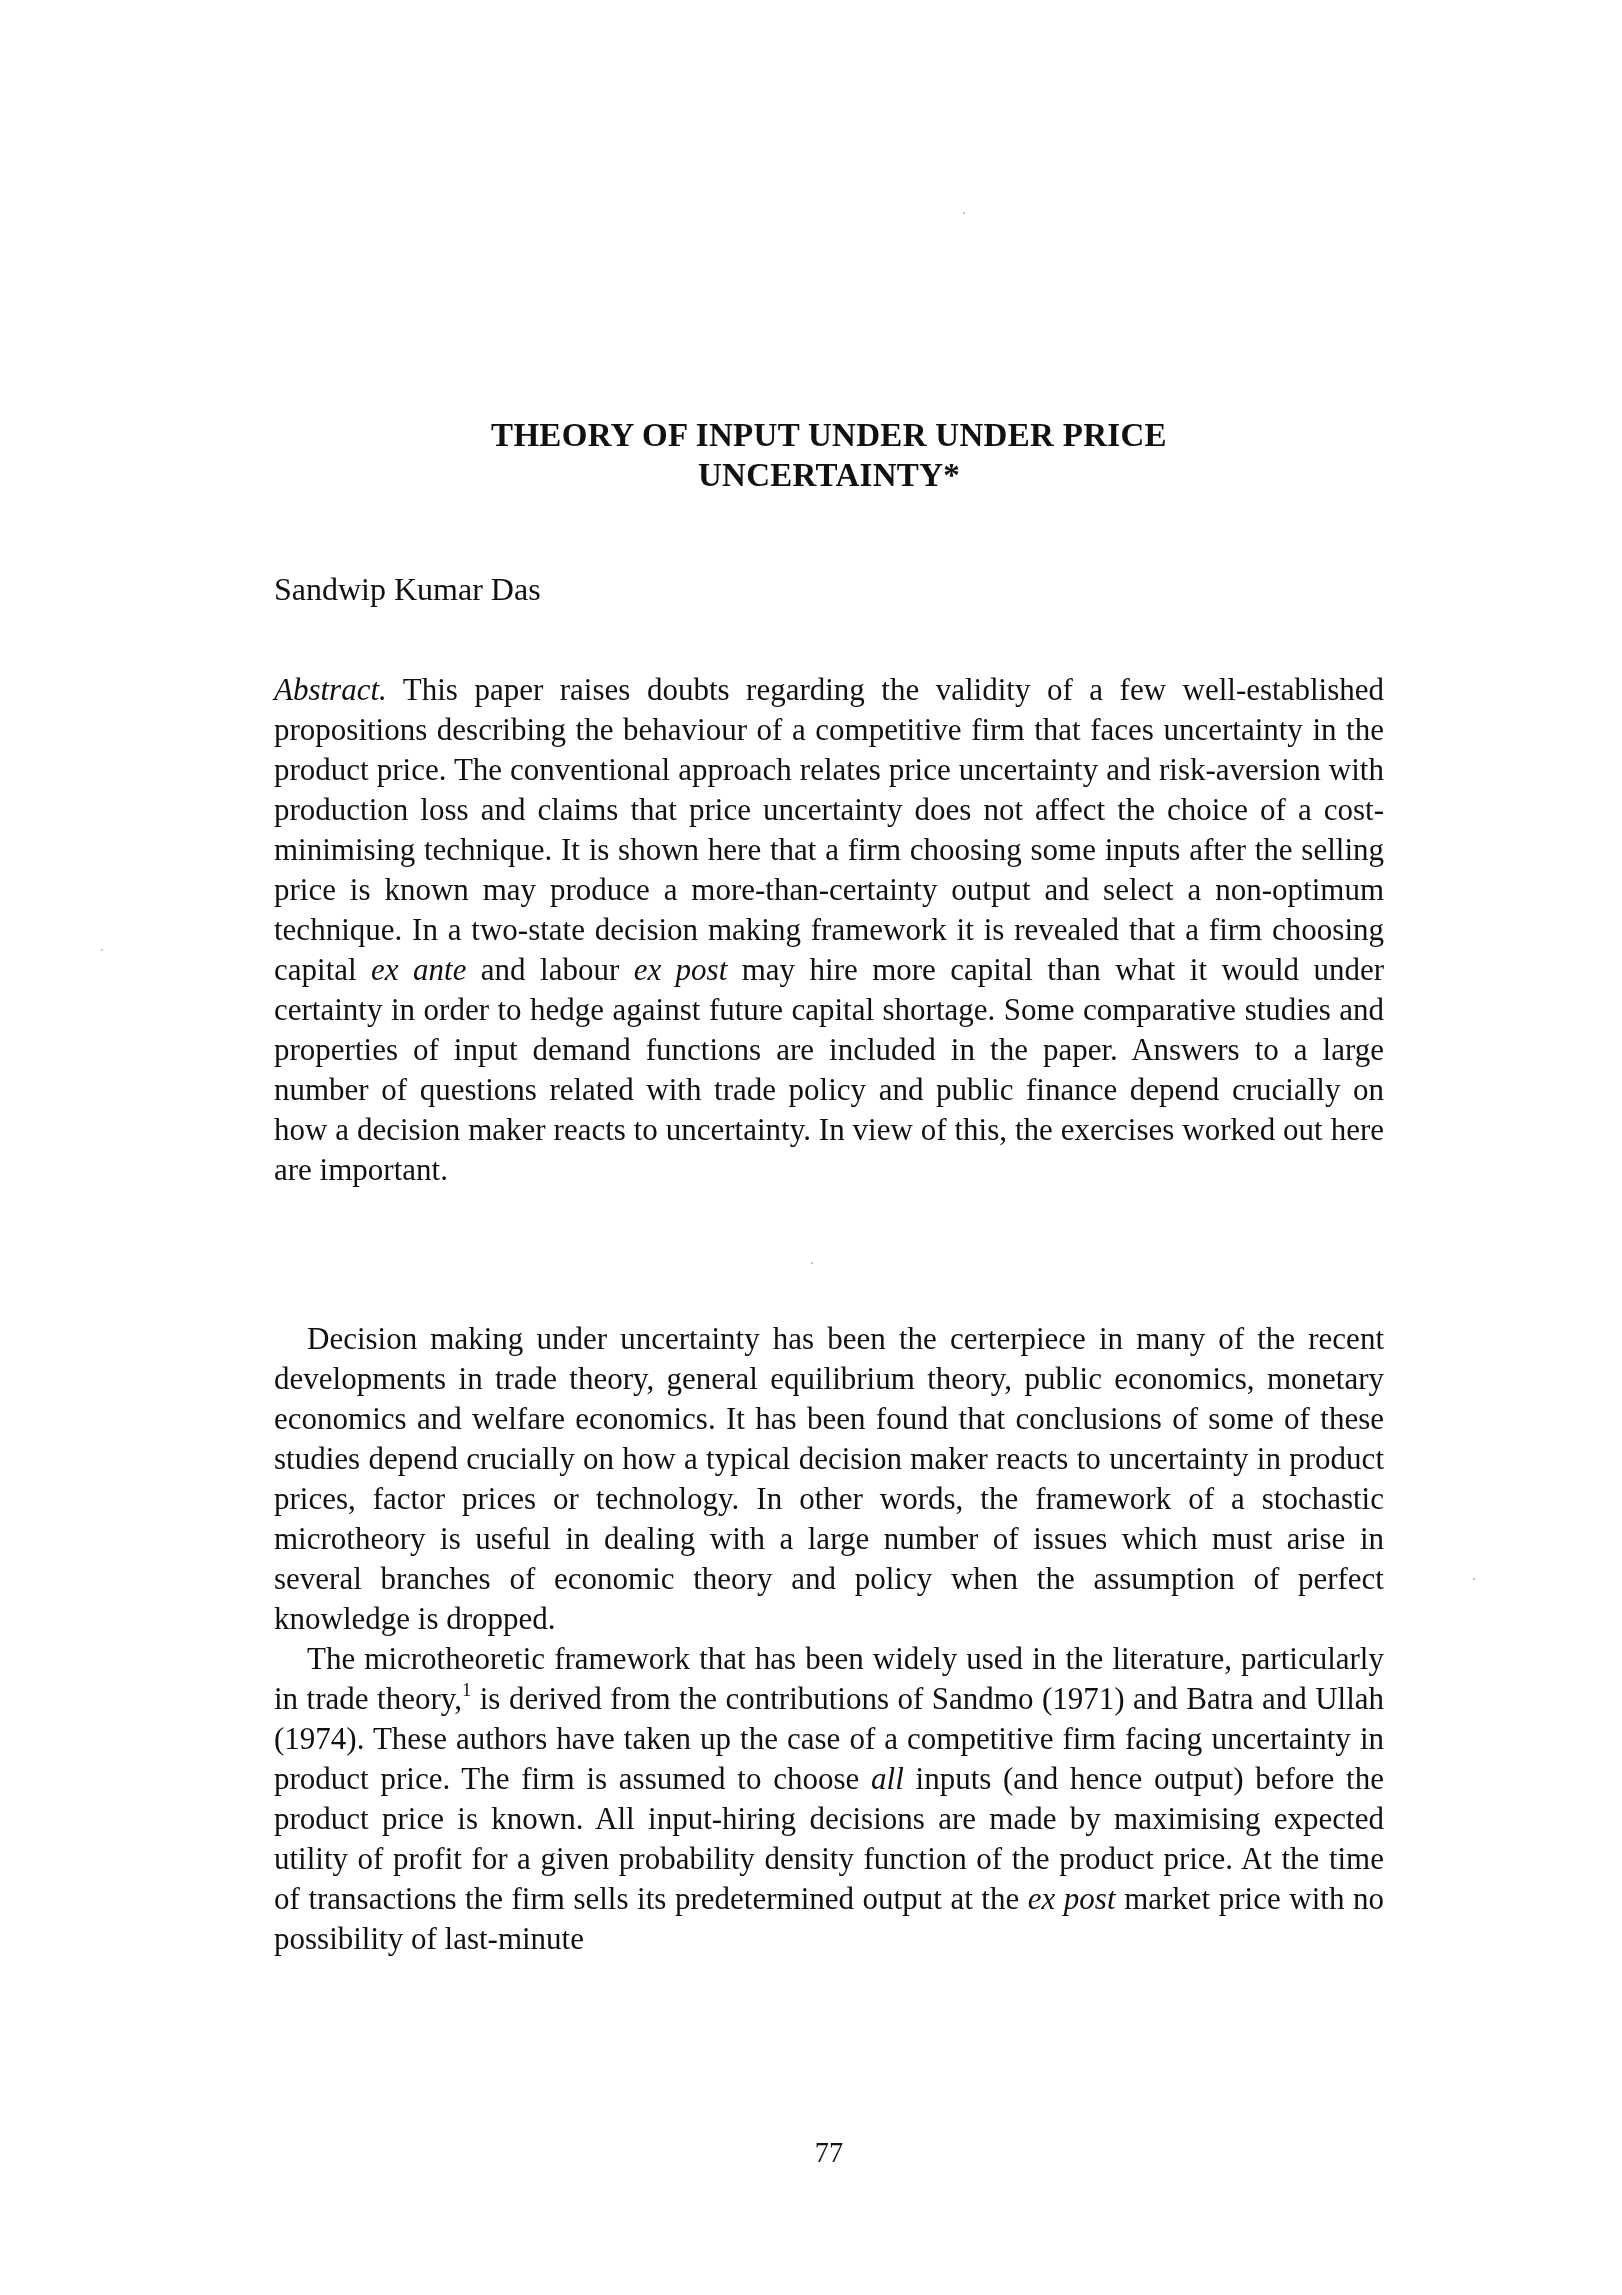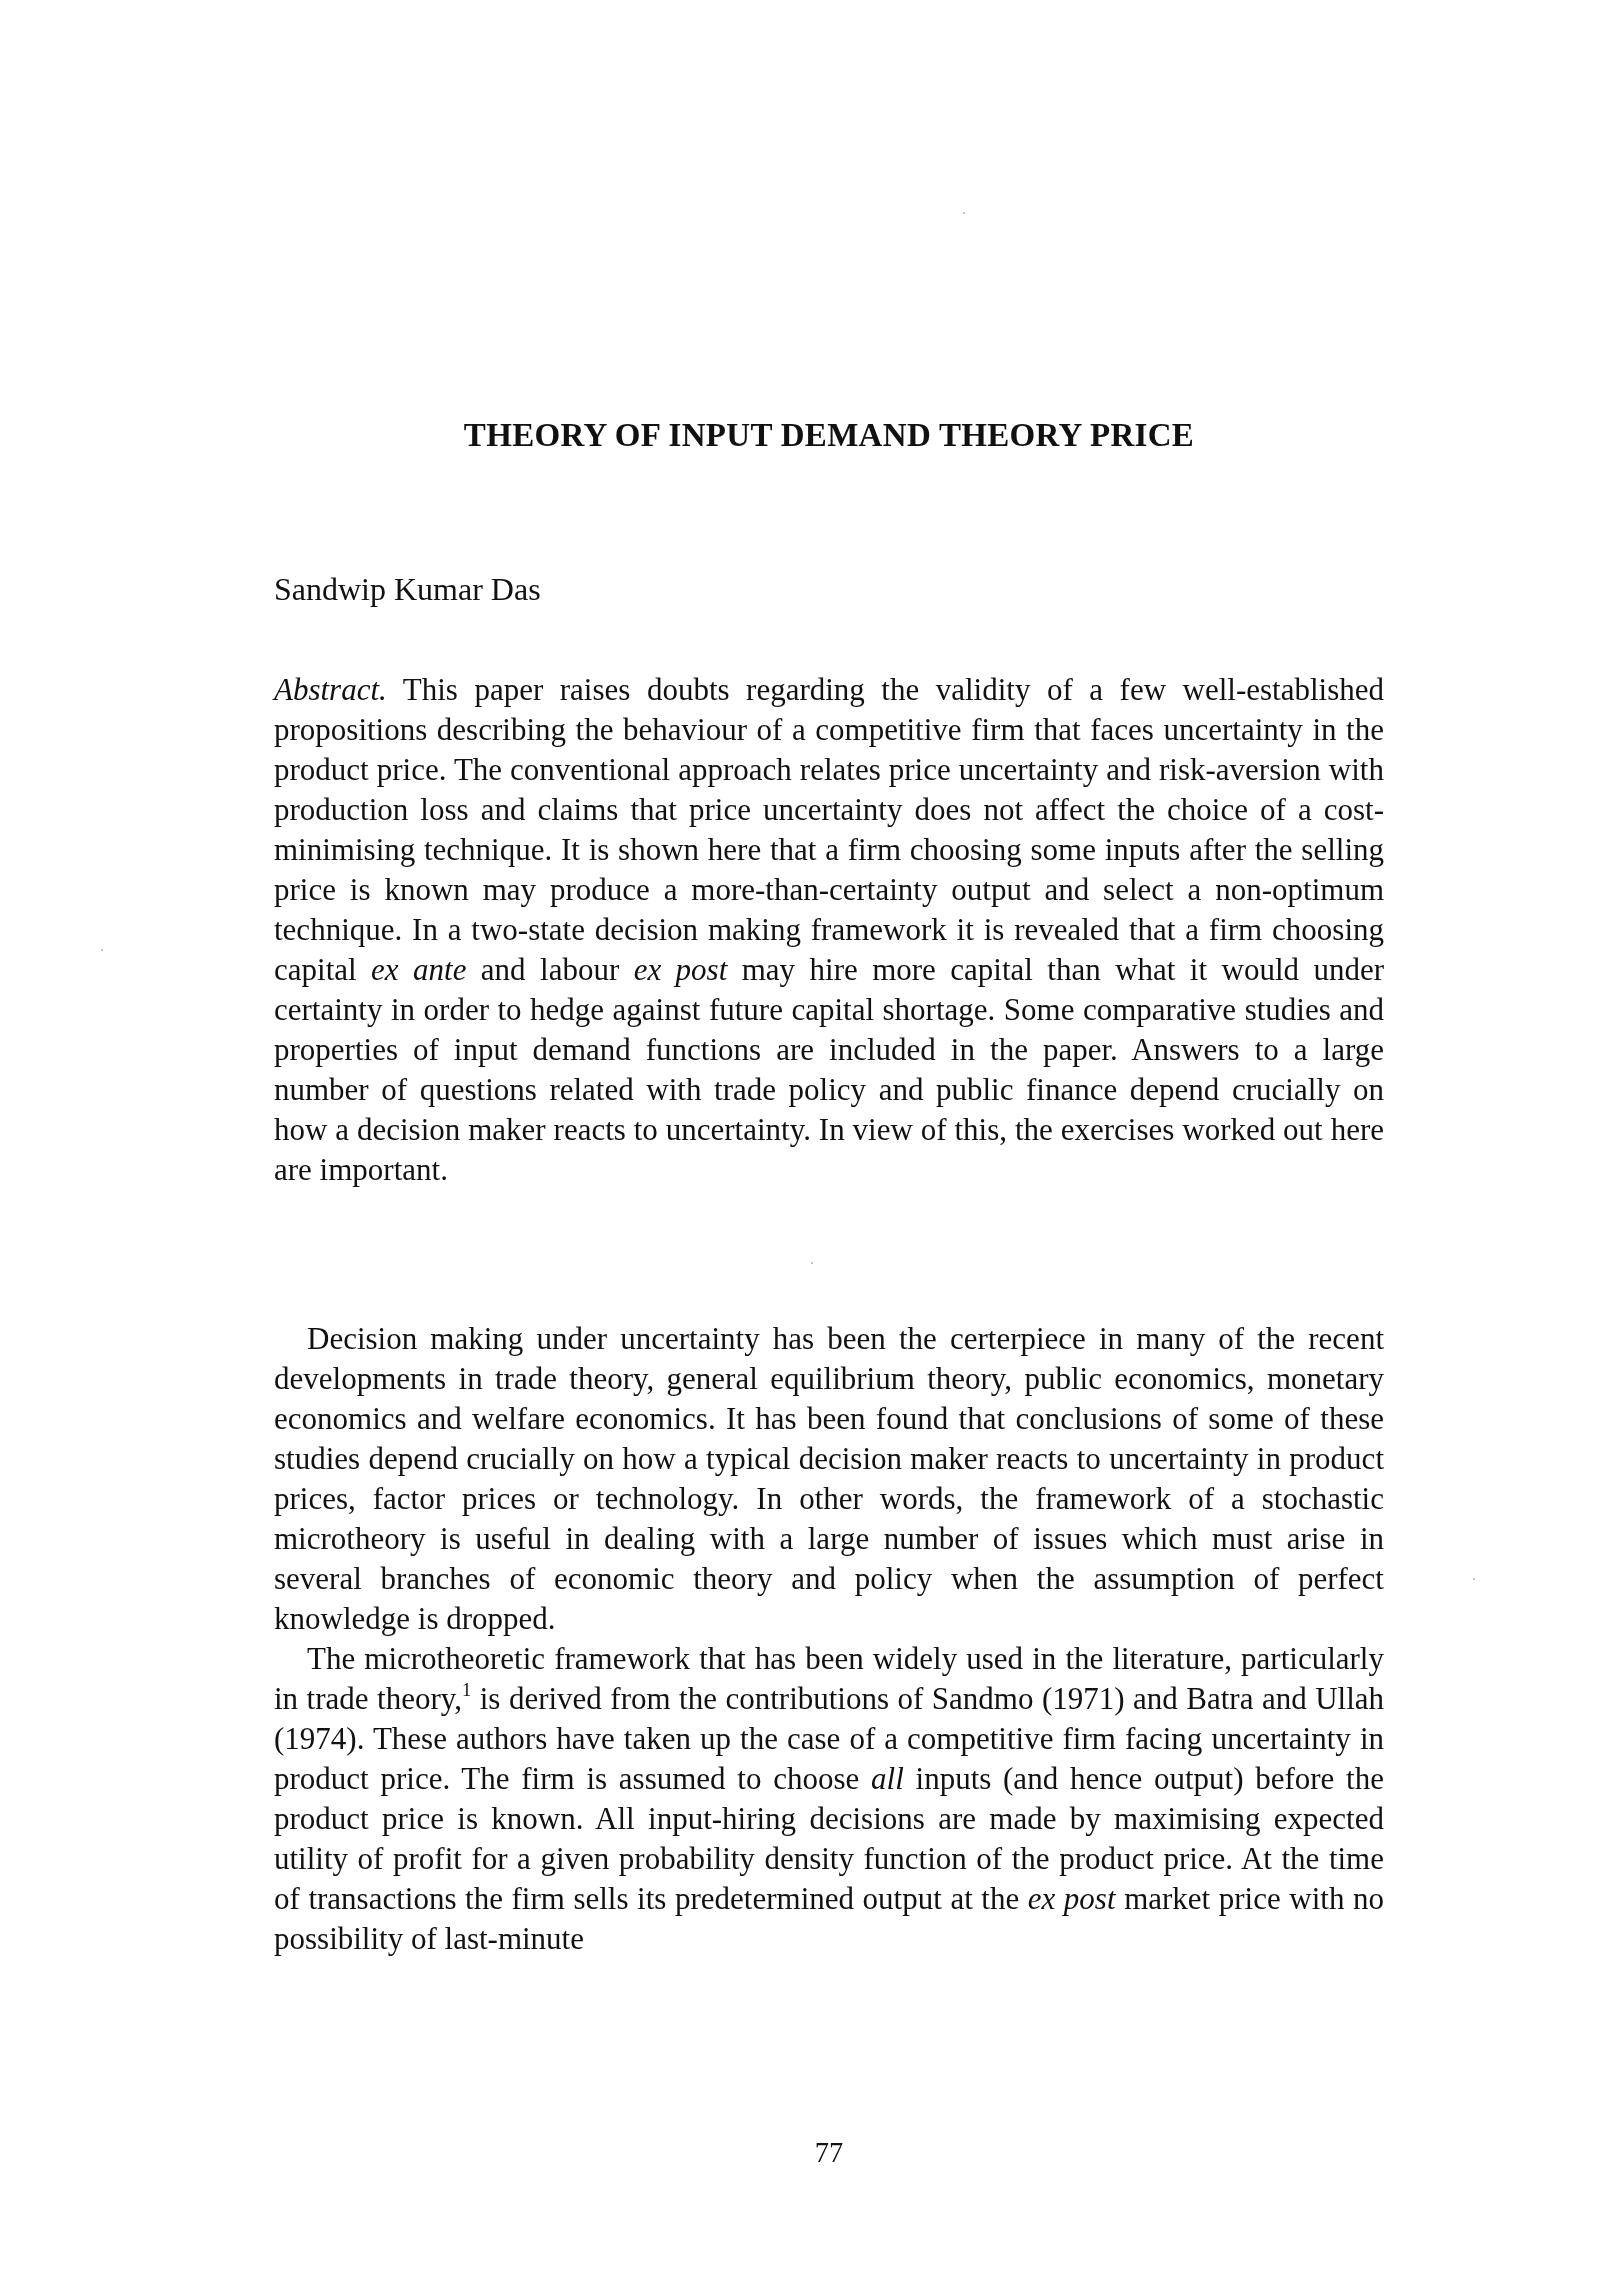--- a/index.html
+++ b/index.html
@@ -112,21 +112,22 @@
       background: #bbbbbb;
       border-radius: 50%;
     }
   </style>
 </head>
 <body>
 
 <div class="page">
 
   <div class="title">
-    <div>THEORY OF INPUT DEMAND THEORY PRICE</div>
+    <div>THEORY OF INPUT UNDER UNDER PRICE</div>
+    <div>UNCERTAINTY*</div>
   </div>
 
   <div class="author">Sandwip Kumar Das</div>
 
   <div class="abstract">
     <span class="abstract-label">Abstract.</span><span>This paper raises doubts regarding the validity of a few well-established propositions describing the behaviour of a competitive firm that faces uncertainty in the product price. The conventional approach relates price uncertainty and risk-aversion with production loss and claims that price uncertainty does not affect the choice of a cost-minimising technique. It is shown here that a firm choosing some inputs after the selling price is known may produce a more-than-certainty output and select a non-optimum technique. In a two-state decision making framework it is revealed that a firm choosing capital </span><span class="ital">ex ante</span><span> and labour </span><span class="ital">ex post</span><span> may hire more capital than what it would under certainty in order to hedge against future capital shortage. Some comparative studies and properties of input demand functions are included in the paper. Answers to a large number of questions related with trade policy and public finance depend crucially on how a decision maker reacts to uncertainty. In view of this, the exercises worked out here are important.</span>
   </div>
 
   <div class="body-text">
     <p>Decision making under uncertainty has been the certerpiece in many of the recent developments in trade theory, general equilibrium theory, public economics, monetary economics and welfare economics. It has been found that conclusions of some of these studies depend crucially on how a typical decision maker reacts to uncertainty in product prices, factor prices or technology. In other words, the framework of a stochastic microtheory is useful in dealing with a large number of issues which must arise in several branches of economic theory and policy when the assumption of perfect knowledge is dropped.</p>

